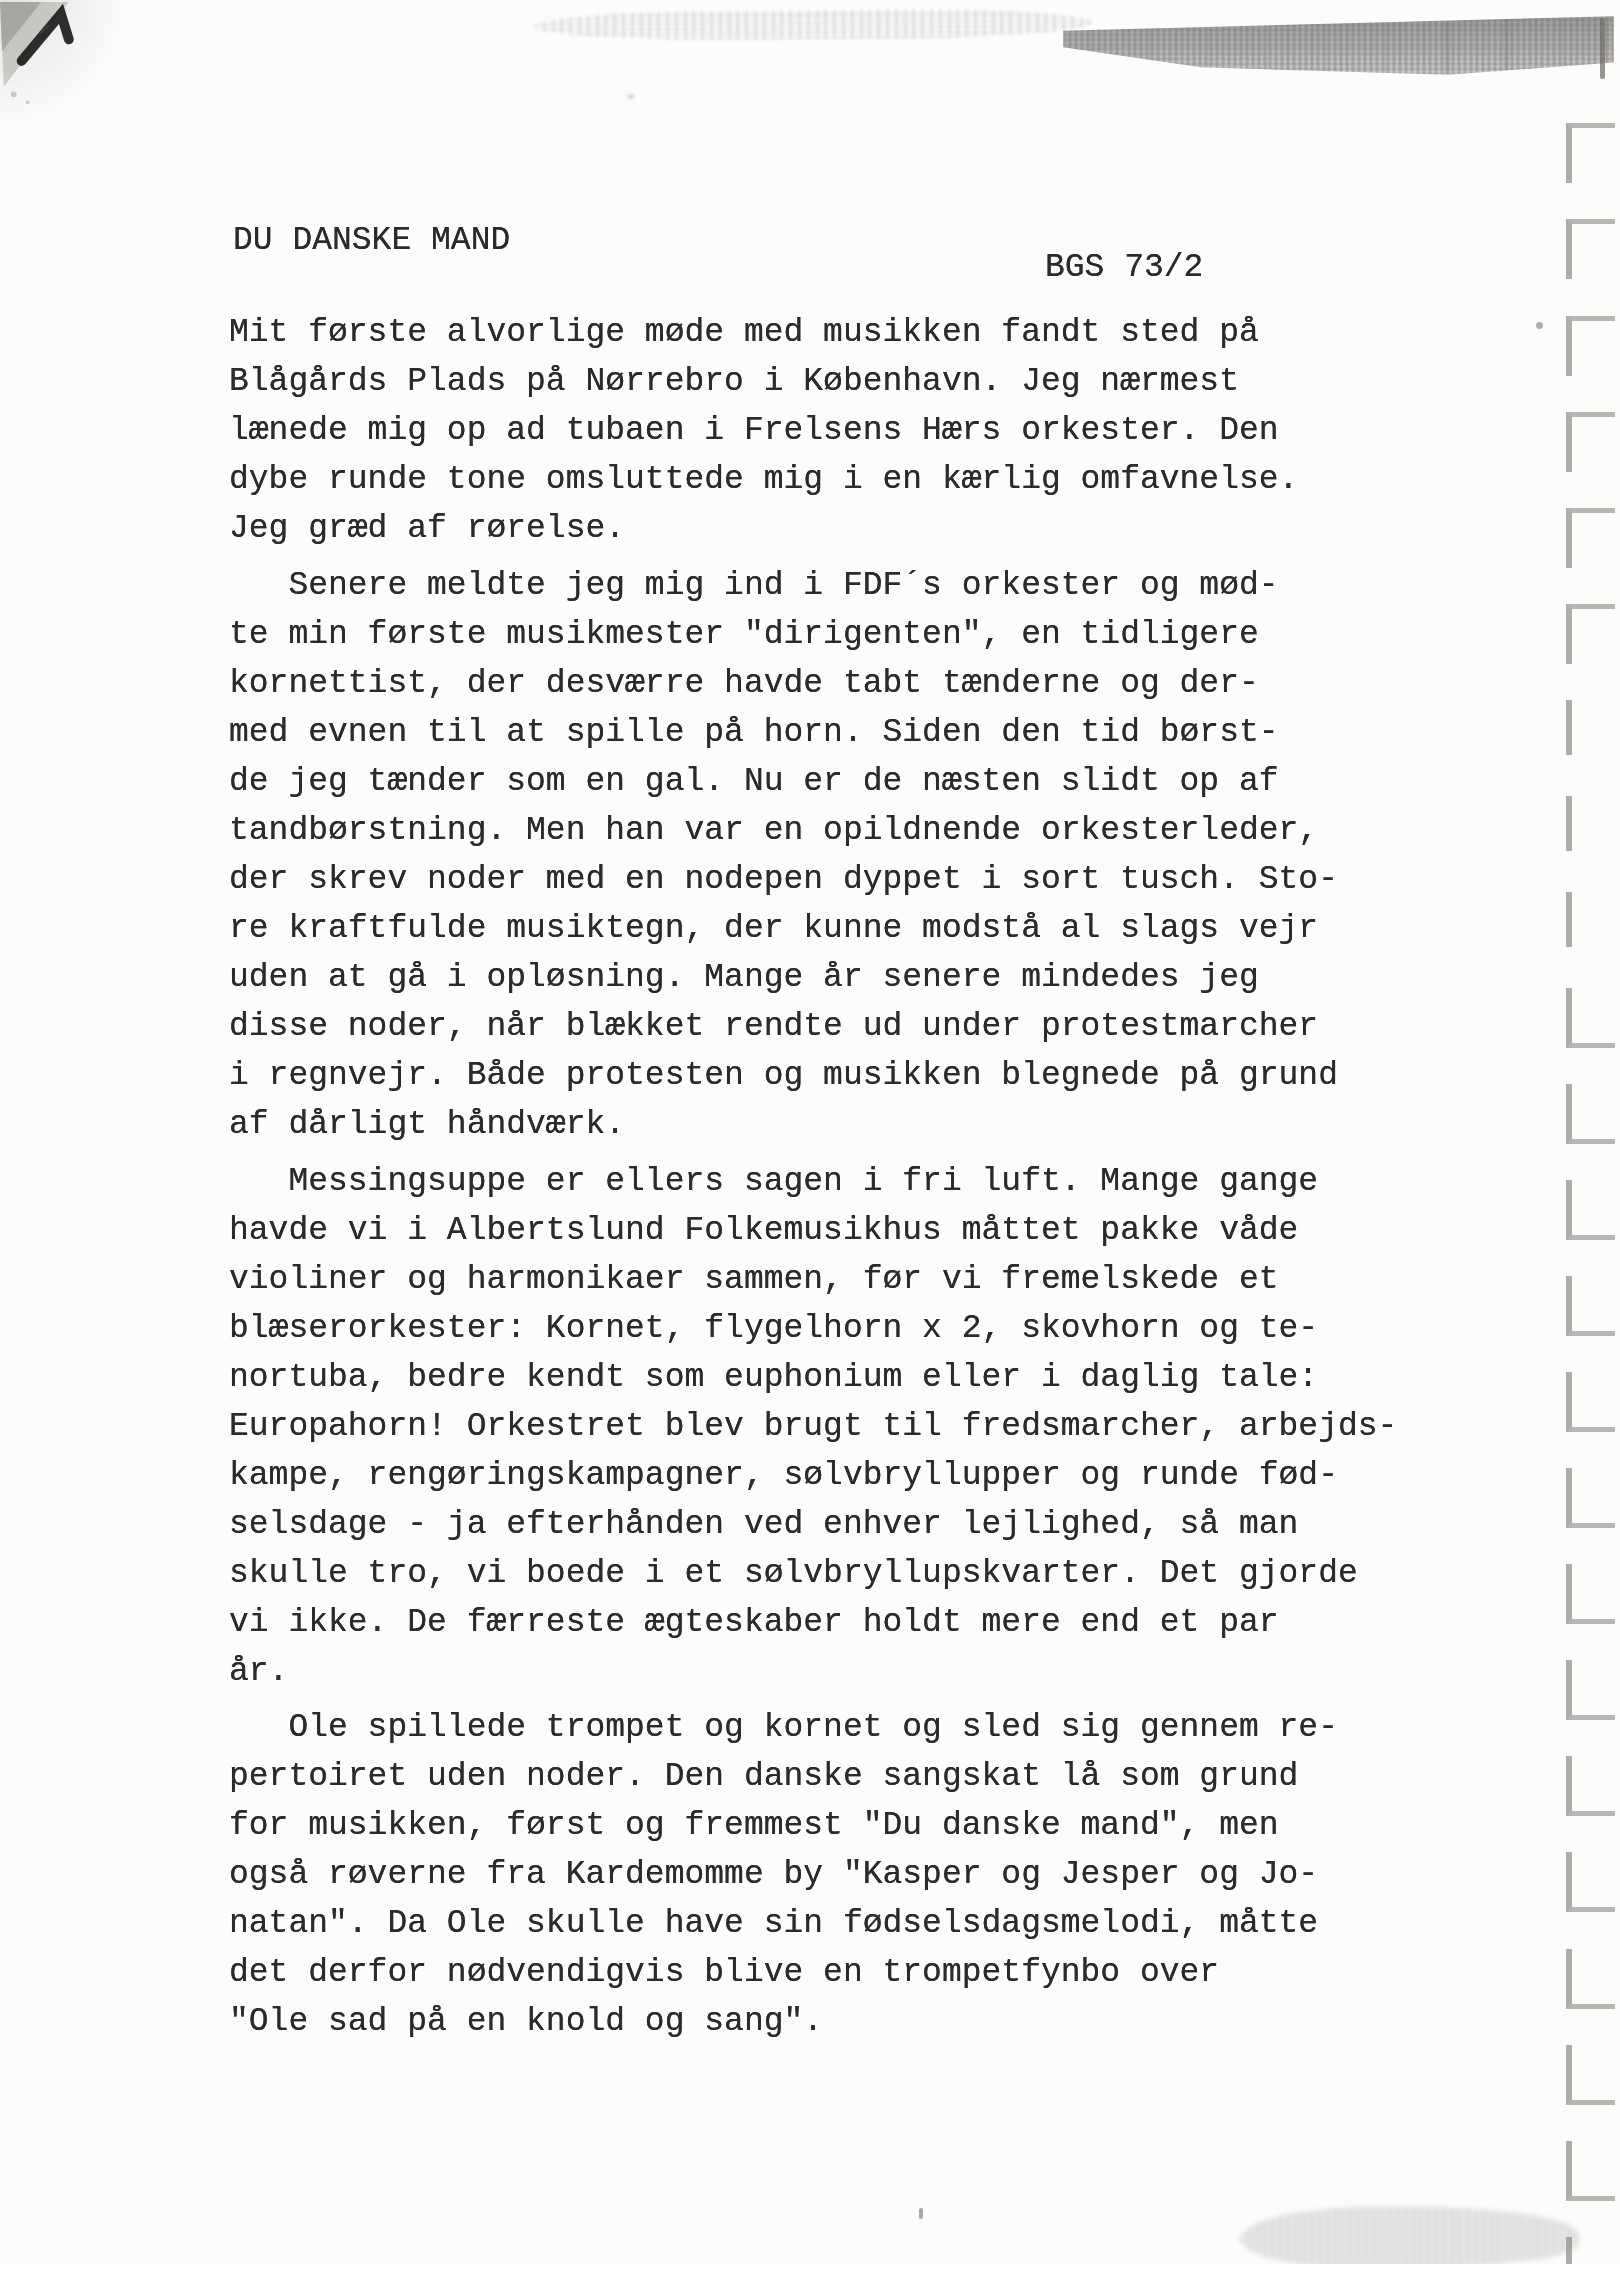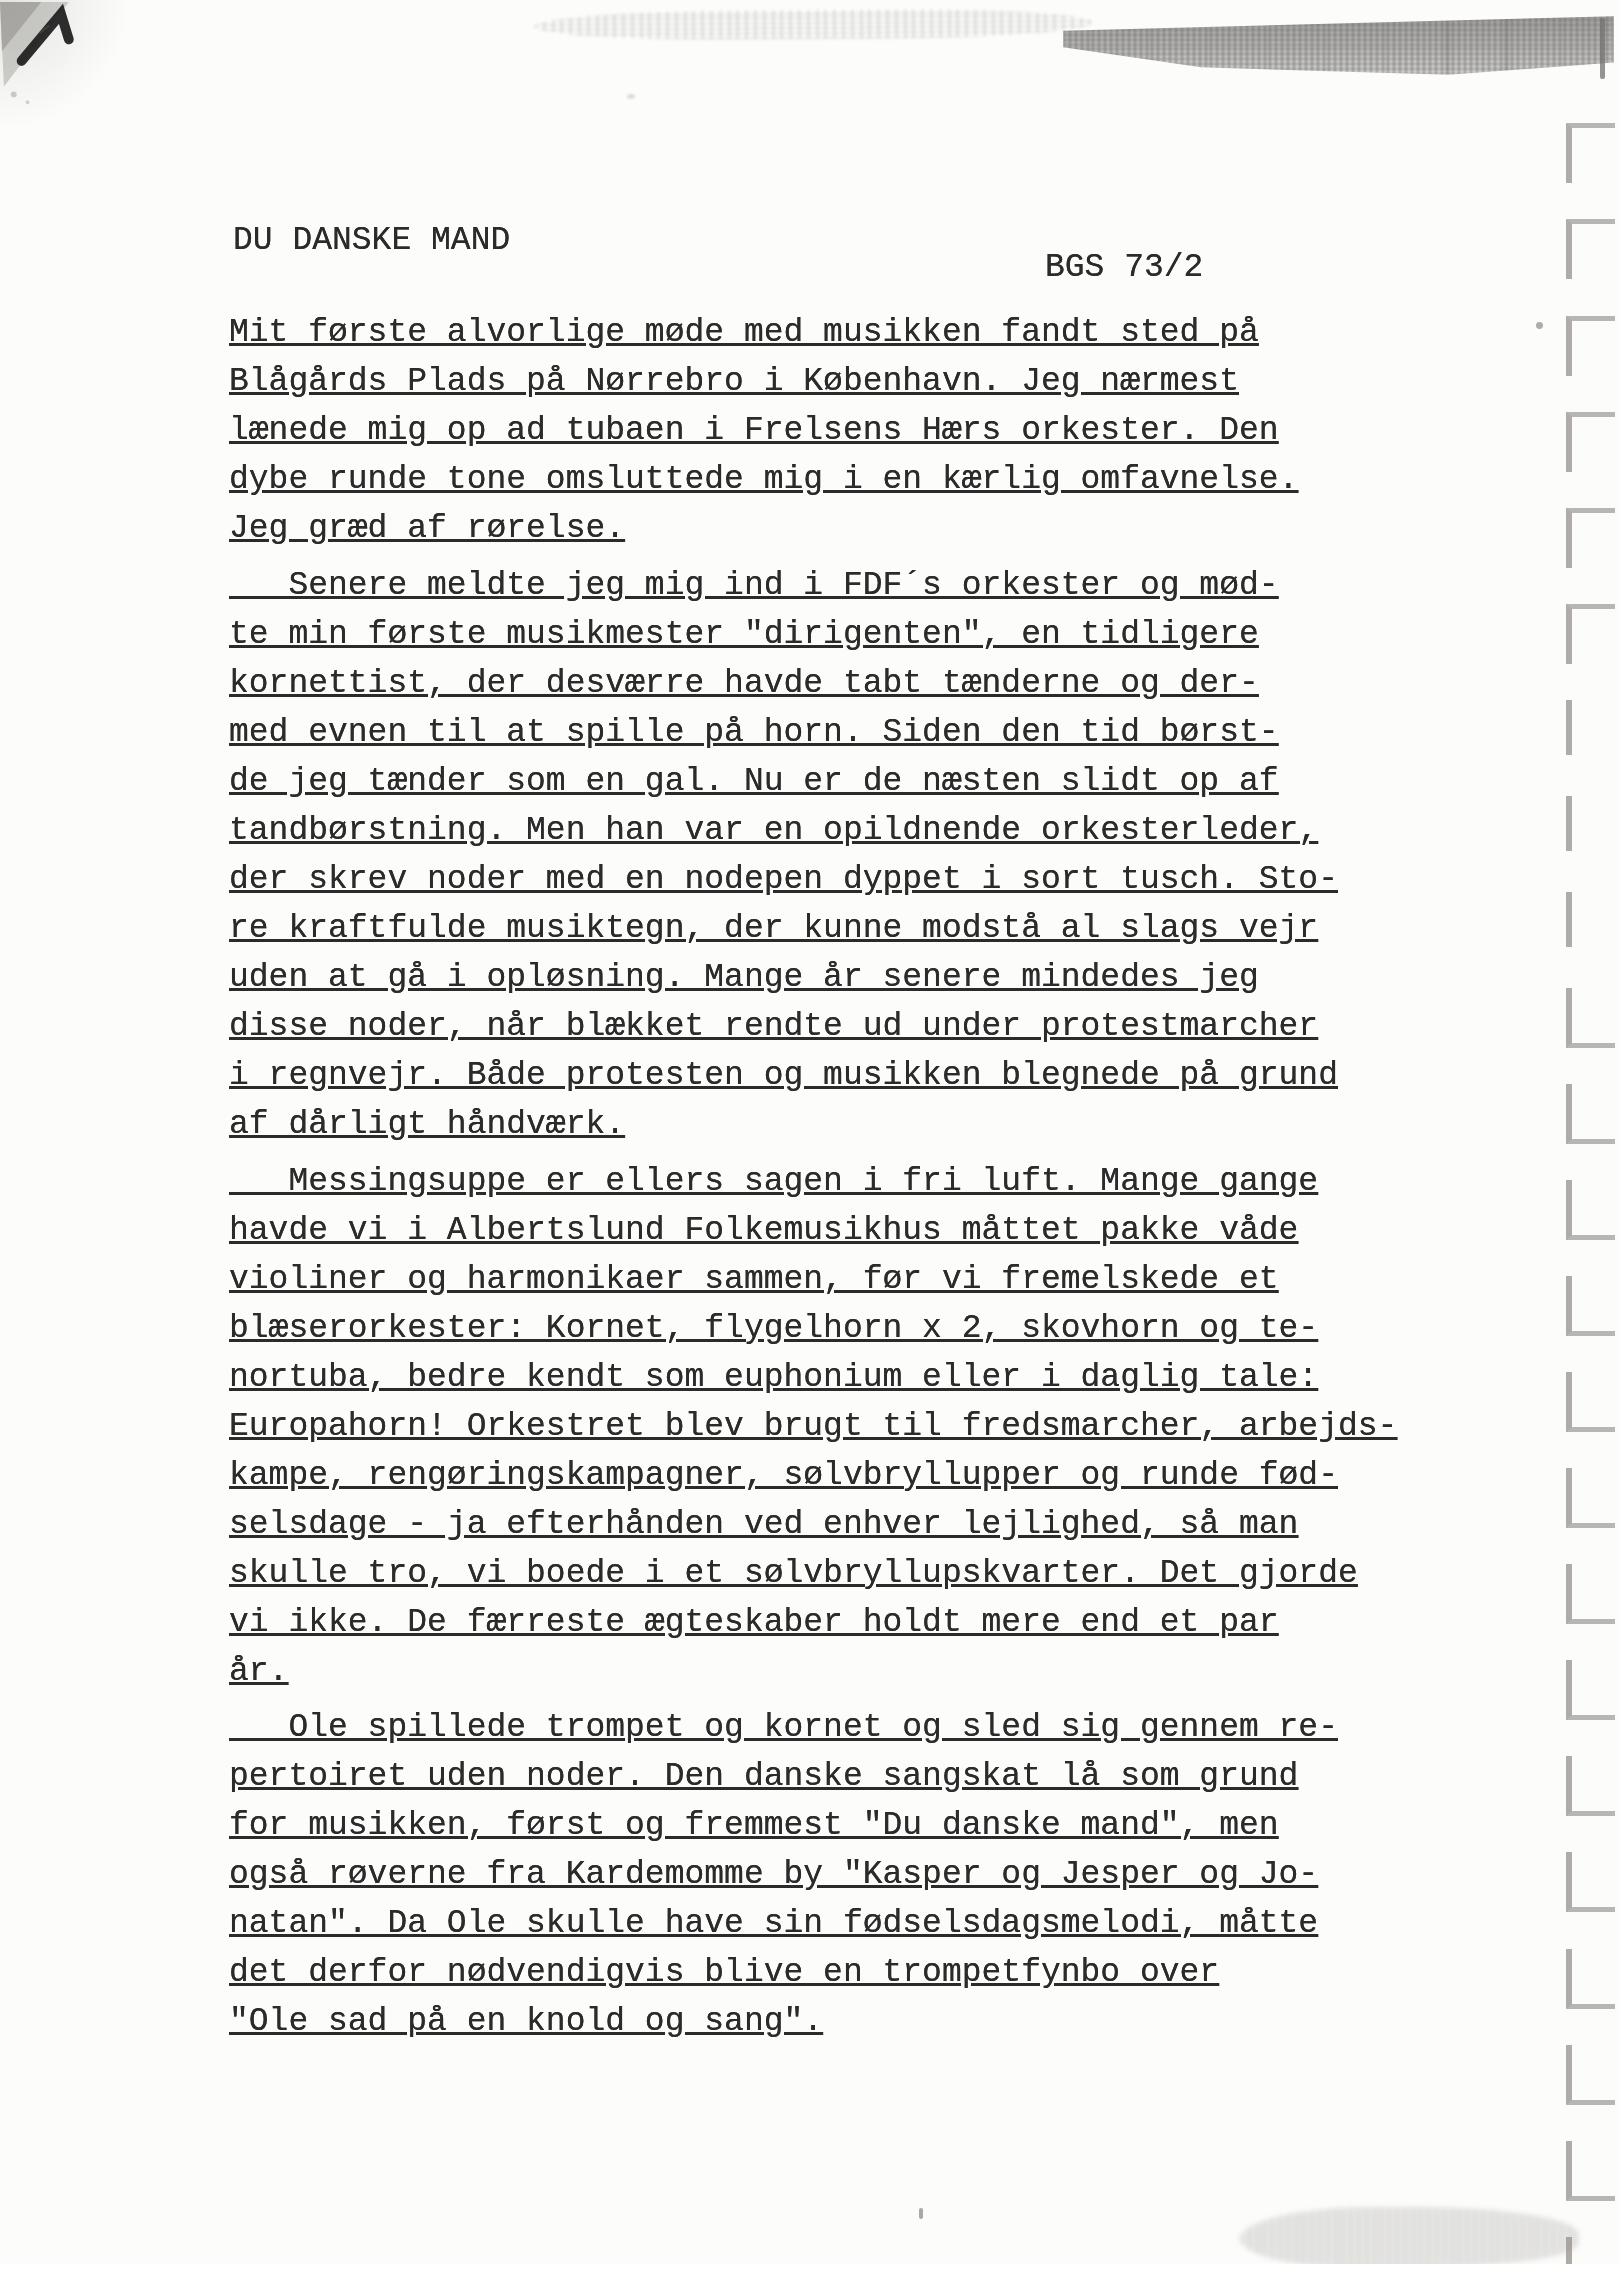--- a/index.html
+++ b/index.html
@@ -18,21 +18,21 @@
     position: absolute;
     font-size: 33px;
     line-height: 49px;
     white-space: pre;
     text-shadow: 0 0 0.6px rgba(25,25,25,0.85);
     letter-spacing: 0;
   }
   .header-left  { left: 233px;  top: 216px; }
   .header-right { left: 1045px; top: 243px; }
   .body-text    { left: 229px;  top: 308px; }
-  .para { margin: 0 0 7.8px 0; font: inherit; white-space: pre; text-decoration: underline; }
+  .para { margin: 0 0 7.8px 0; font: inherit; white-space: pre; }
 
   
   .mark {
     position: absolute;
     left: 1566px;
     width: 43px;
     height: 55px;
     border-left: 6.9px solid rgba(148,145,141,.75);
     filter: blur(0.4px);
   }

